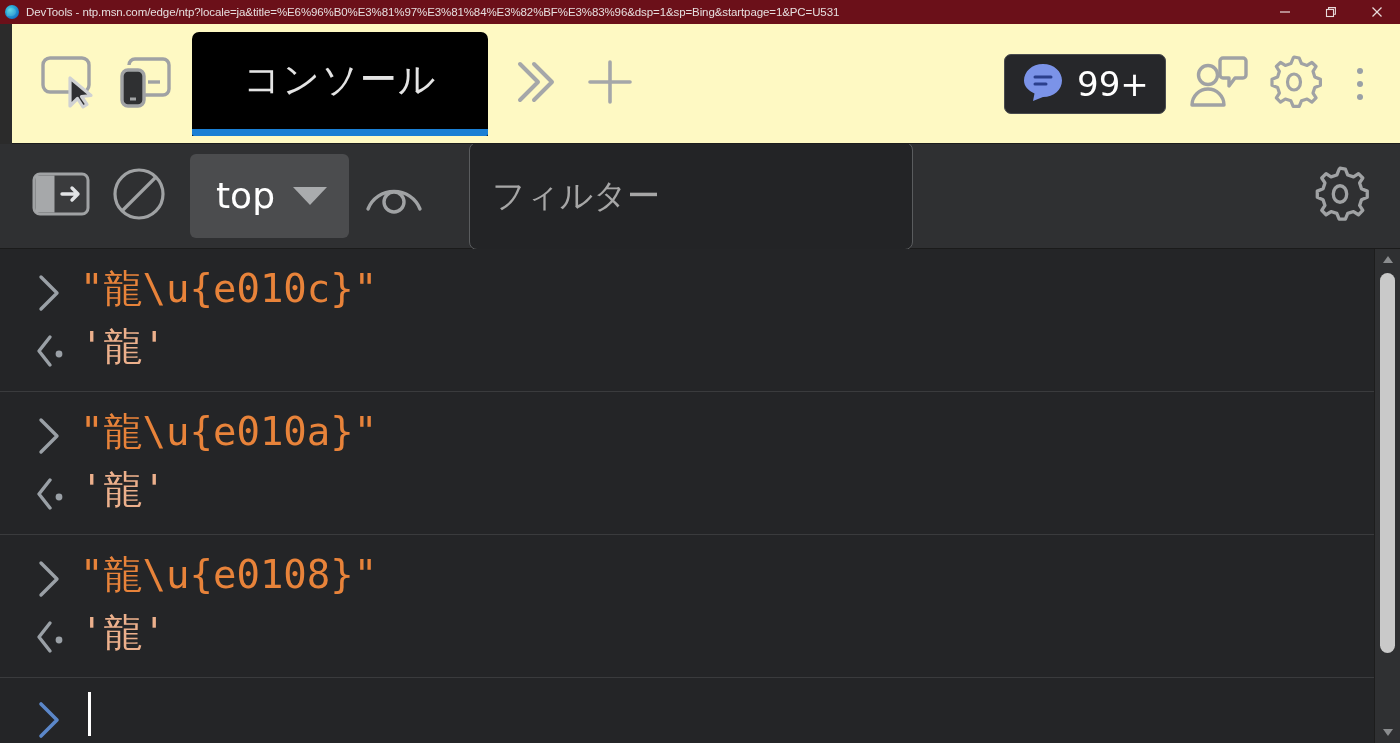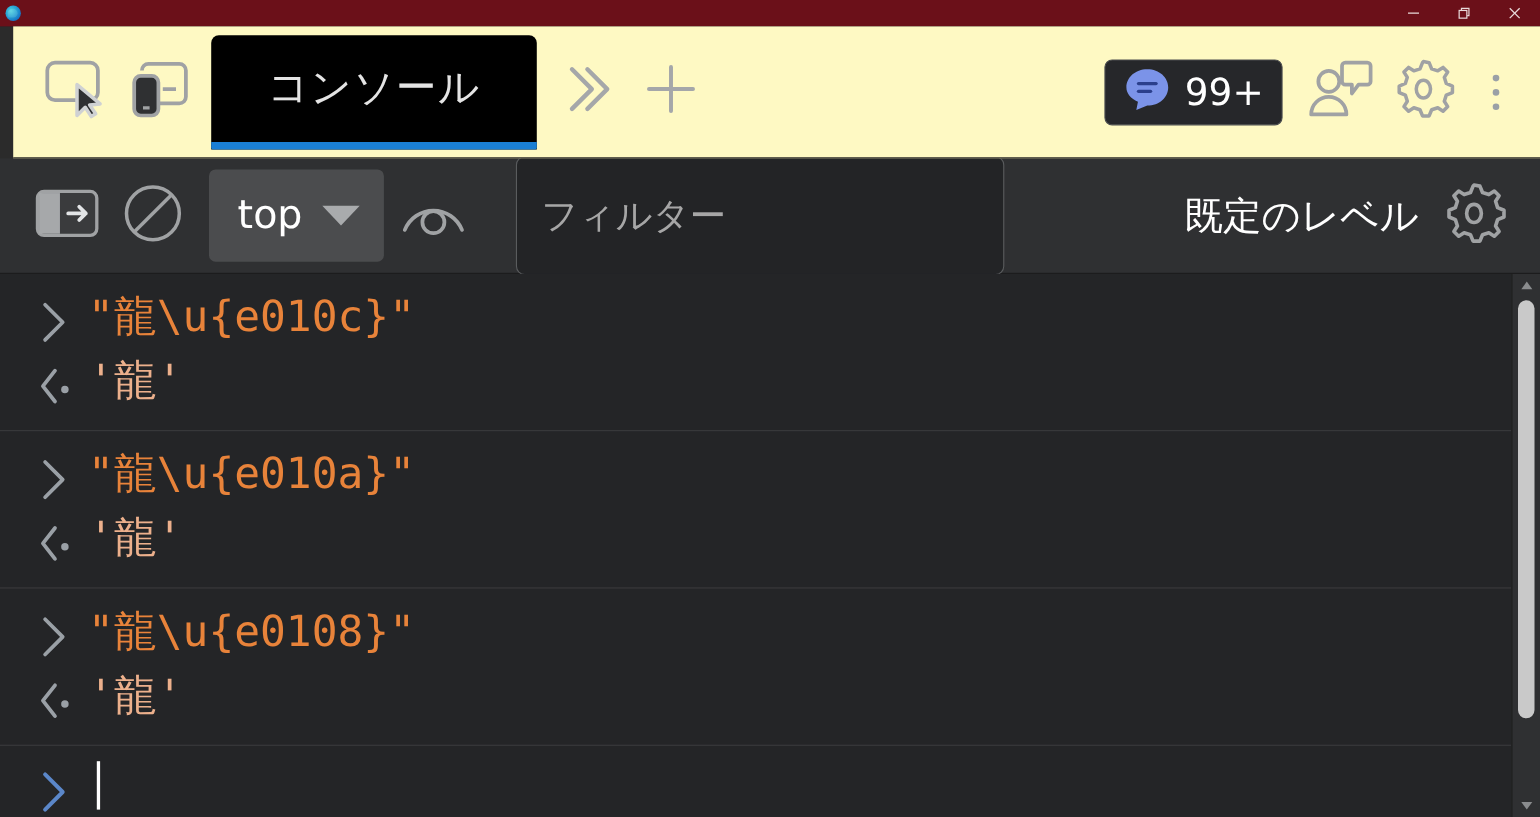--- a/index.html
+++ b/index.html
@@ -291,20 +291,21 @@
     background: #c9c9c9;
     border-radius: 8px;
   }
   .sb-space { flex: 1 1 auto; }
 </style>
 </head>
 <body>
 
 <div class="titlebar">
   <div class="tb-logo"></div>
+  <div class="tb-title">DevTools - ntp.msn.com/edge/ntp?locale=ja&amp;title=%E6%96%B0%E3%81%97%E3%81%84%E3%82%BF%E3%83%96&amp;dsp=1&amp;sp=Bing&amp;startpage=1&amp;PC=U531</div>
   <div class="win-controls">
     <div class="win-btn">
       <svg width="12" height="12" viewBox="0 0 12 12">
           <line x1="1" y1="6" x2="11" y2="6" stroke="#e8dada" stroke-width="1.2"></line>
         </svg>
     </div>
     <div class="win-btn">
       <svg width="12" height="12" viewBox="0 0 12 12">
         <rect x="1.5" y="3.5" width="7" height="7" fill="none" stroke="#e8dada" stroke-width="1.1"></rect>
         <path d="M3.6 3.2 V1.6 H10.4 V8.2 H8.8" fill="none" stroke="#e8dada" stroke-width="1.1"></path>
@@ -439,21 +440,20 @@
         </svg>
       </span>
     </div>
 
     <div class="filter-box">
       <span class="filter-placeholder">フィルター</span>
     </div>
 
     <div class="spacer"></div>
 
-    <div class="levels-label">既定のレベル</div>
 
     <div class="gear-btn">
       <span>
         <svg width="64" height="64" viewBox="0 0 62 62">
           <path d="M31 6 l5.2 1 l2.3 5.6 l5.6 1.8 l4.8-3.1 l4.2 4.2 l-3.1 4.8 l1.8 5.6 l5.6 2.3 l0 6 l-5.6 2.3 l-1.8 5.6 l3.1 4.8 l-4.2 4.2 l-4.8-3.1 l-5.6 1.8 l-2.3 5.6 l-6 0 l-2.3-5.6 l-5.6-1.8 l-4.8 3.1 l-4.2-4.2 l3.1-4.8 l-1.8-5.6 l-5.6-2.3 l0-6 l5.6-2.3 l1.8-5.6 l-3.1-4.8 l4.2-4.2 l4.8 3.1 l5.6-1.8 l2.3-5.6 Z" fill="none" stroke="#a0a2a4" stroke-width="3.2" stroke-linejoin="round"></path>
           <ellipse cx="31" cy="31" rx="6.5" ry="8" fill="none" stroke="#a0a2a4" stroke-width="3.2"></ellipse>
         </svg>
       </span>
     </div>
   </div>

